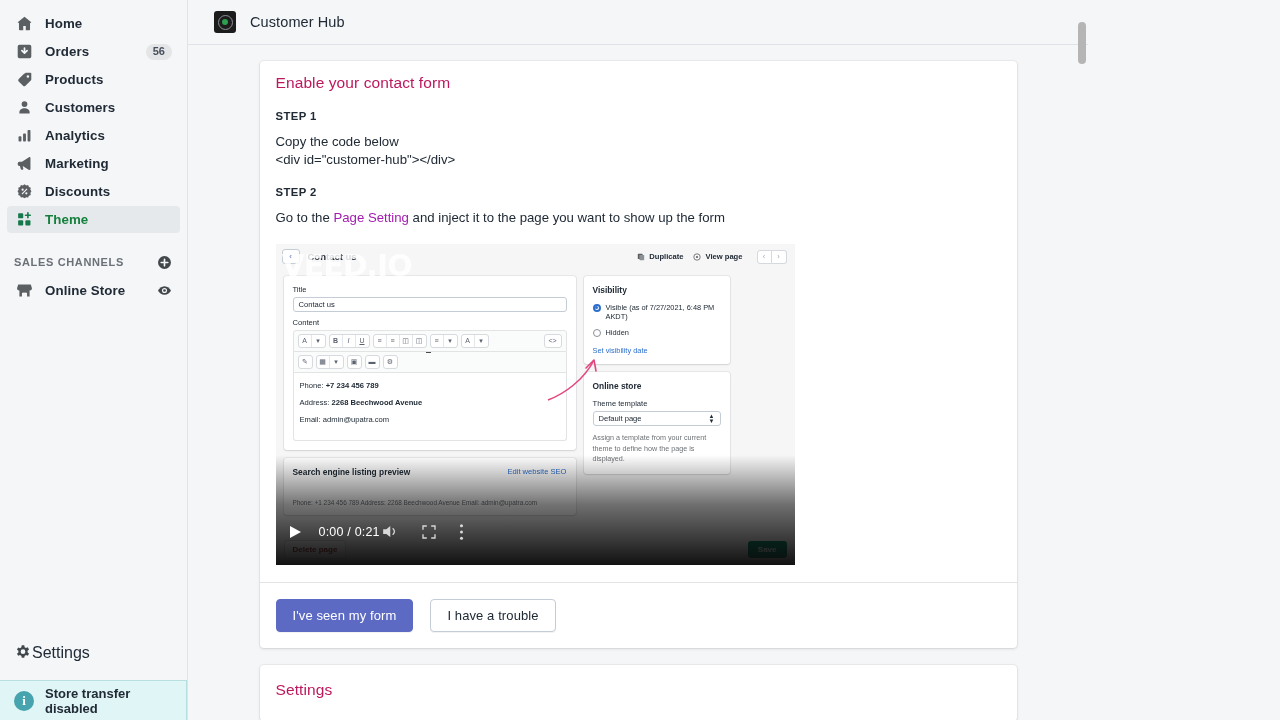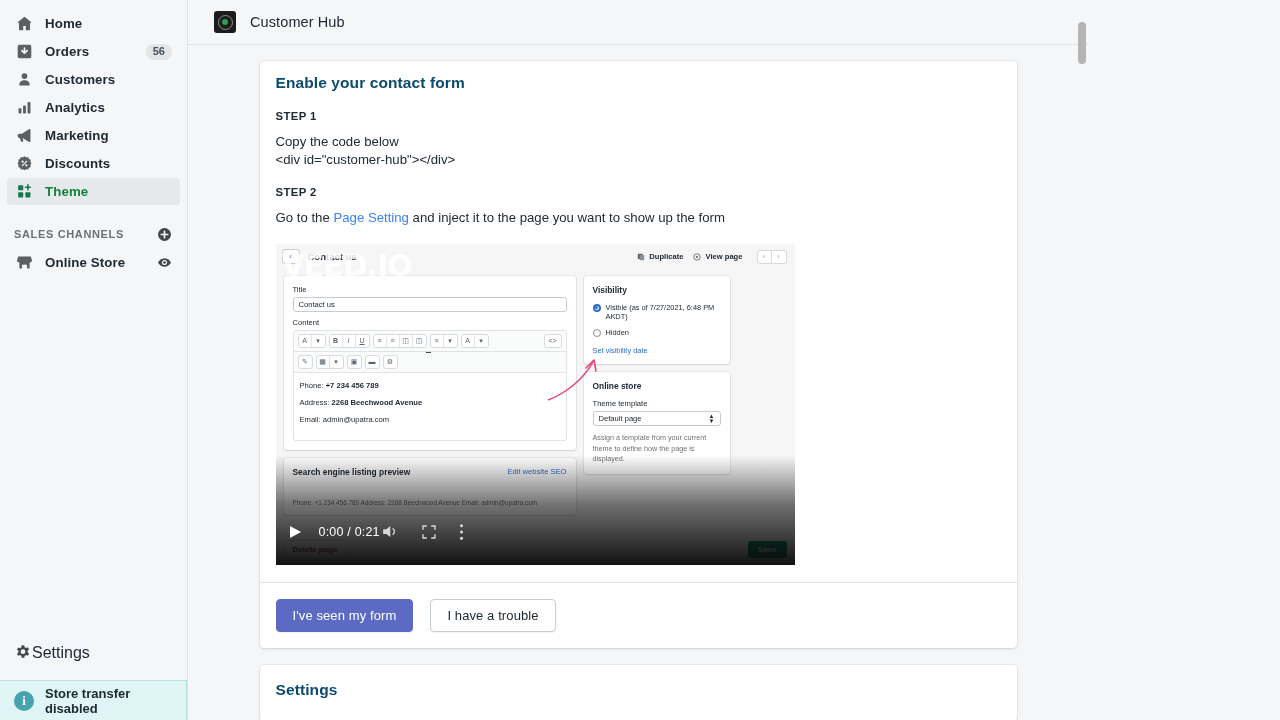--- a/index.html
+++ b/index.html
@@ -133,25 +133,25 @@
     padding: 16px 0 0 0;
     display: flex; flex-direction: column; align-items: center;
   }
   .card {
     width: 757px;
     background: #ffffff;
     border-radius: 4px;
     box-shadow: 0 0 0 1px rgba(63,63,68,0.05), 0 1px 3px 0 rgba(63,63,68,0.15);
   }
 
-  .card-title { font-size: 15.5px; font-weight: 700; color: #0c4a6e; padding: 13px 16px 0 16px; letter-spacing: .1px; }
+  .card-title { font-size: 15.5px; font-weight: 400; color: #be185d; padding: 13px 16px 0 16px; letter-spacing: .1px; }
   .step-label { font-size: 11.3px; font-weight: 700; color: #212b36; padding: 18px 16px 0 16px; letter-spacing: .4px; }
   .body-text { font-size: 13.2px; color: #212b36; padding: 12px 16px 0 16px; line-height: 1.25; }
   .code-line { font-size: 13.2px; color: #212b36; padding: 1px 16px 0 16px; line-height: 1.25; }
-  .link { color: #3b82f6; text-decoration: none; cursor: pointer; }
+  .link { color: #a21caf; text-decoration: none; cursor: pointer; }
 
   
   .video-wrap {
     margin: 17px 16px 0 16px;
     width: 519px;
     height: 321px;
     background: #f6f6f7;
     position: relative;
     overflow: hidden;
   }
@@ -338,20 +338,28 @@
       <div class="nav-item">
         <span class="ico">
           <svg class="svg-i" width="17" height="17" viewBox="0 0 20 20">
               <path fill="#5c5f62" d="M4 2h12a2 2 0 0 1 2 2v12a2 2 0 0 1-2 2H4a2 2 0 0 1-2-2V4a2 2 0 0 1 2-2zm6 3a1 1 0 0 0-1 1v3.6L7.7 8.3a1 1 0 1 0-1.4 1.4l3 3a1 1 0 0 0 1.4 0l3-3a1 1 0 1 0-1.4-1.4L11 9.6V6a1 1 0 0 0-1-1zM5 14h10v1.5H5V14z"></path>
             </svg>
         </span>
         <span class="lbl">Orders</span>
         <span class="badge">56</span>
       </div>
 
+      <div class="nav-item">
+        <span class="ico">
+          <svg class="svg-i" width="17" height="17" viewBox="0 0 20 20">
+              <path fill="#5c5f62" d="M10.3 2H17a1 1 0 0 1 1 1v6.7a2 2 0 0 1-.6 1.4l-6.3 6.3a2 2 0 0 1-2.8 0l-5.1-5.1a2 2 0 0 1 0-2.8l6.3-6.3a2 2 0 0 1 1.4-.6l.4-.6zM14 5a1.5 1.5 0 1 0 0 3 1.5 1.5 0 0 0 0-3z"></path>
+            </svg>
+        </span>
+        <span class="lbl">Products</span>
+      </div>
 
       <div class="nav-item">
         <span class="ico">
           <svg class="svg-i" width="17" height="17" viewBox="0 0 20 20">
               <circle cx="10" cy="6" r="3.4" fill="#5c5f62"></circle>
               <path fill="#5c5f62" d="M10 11c-3.3 0-6 2-6 4.5V17h12v-1.5c0-2.5-2.7-4.5-6-4.5z"></path>
             </svg>
         </span>
         <span class="lbl">Customers</span>
       </div>

